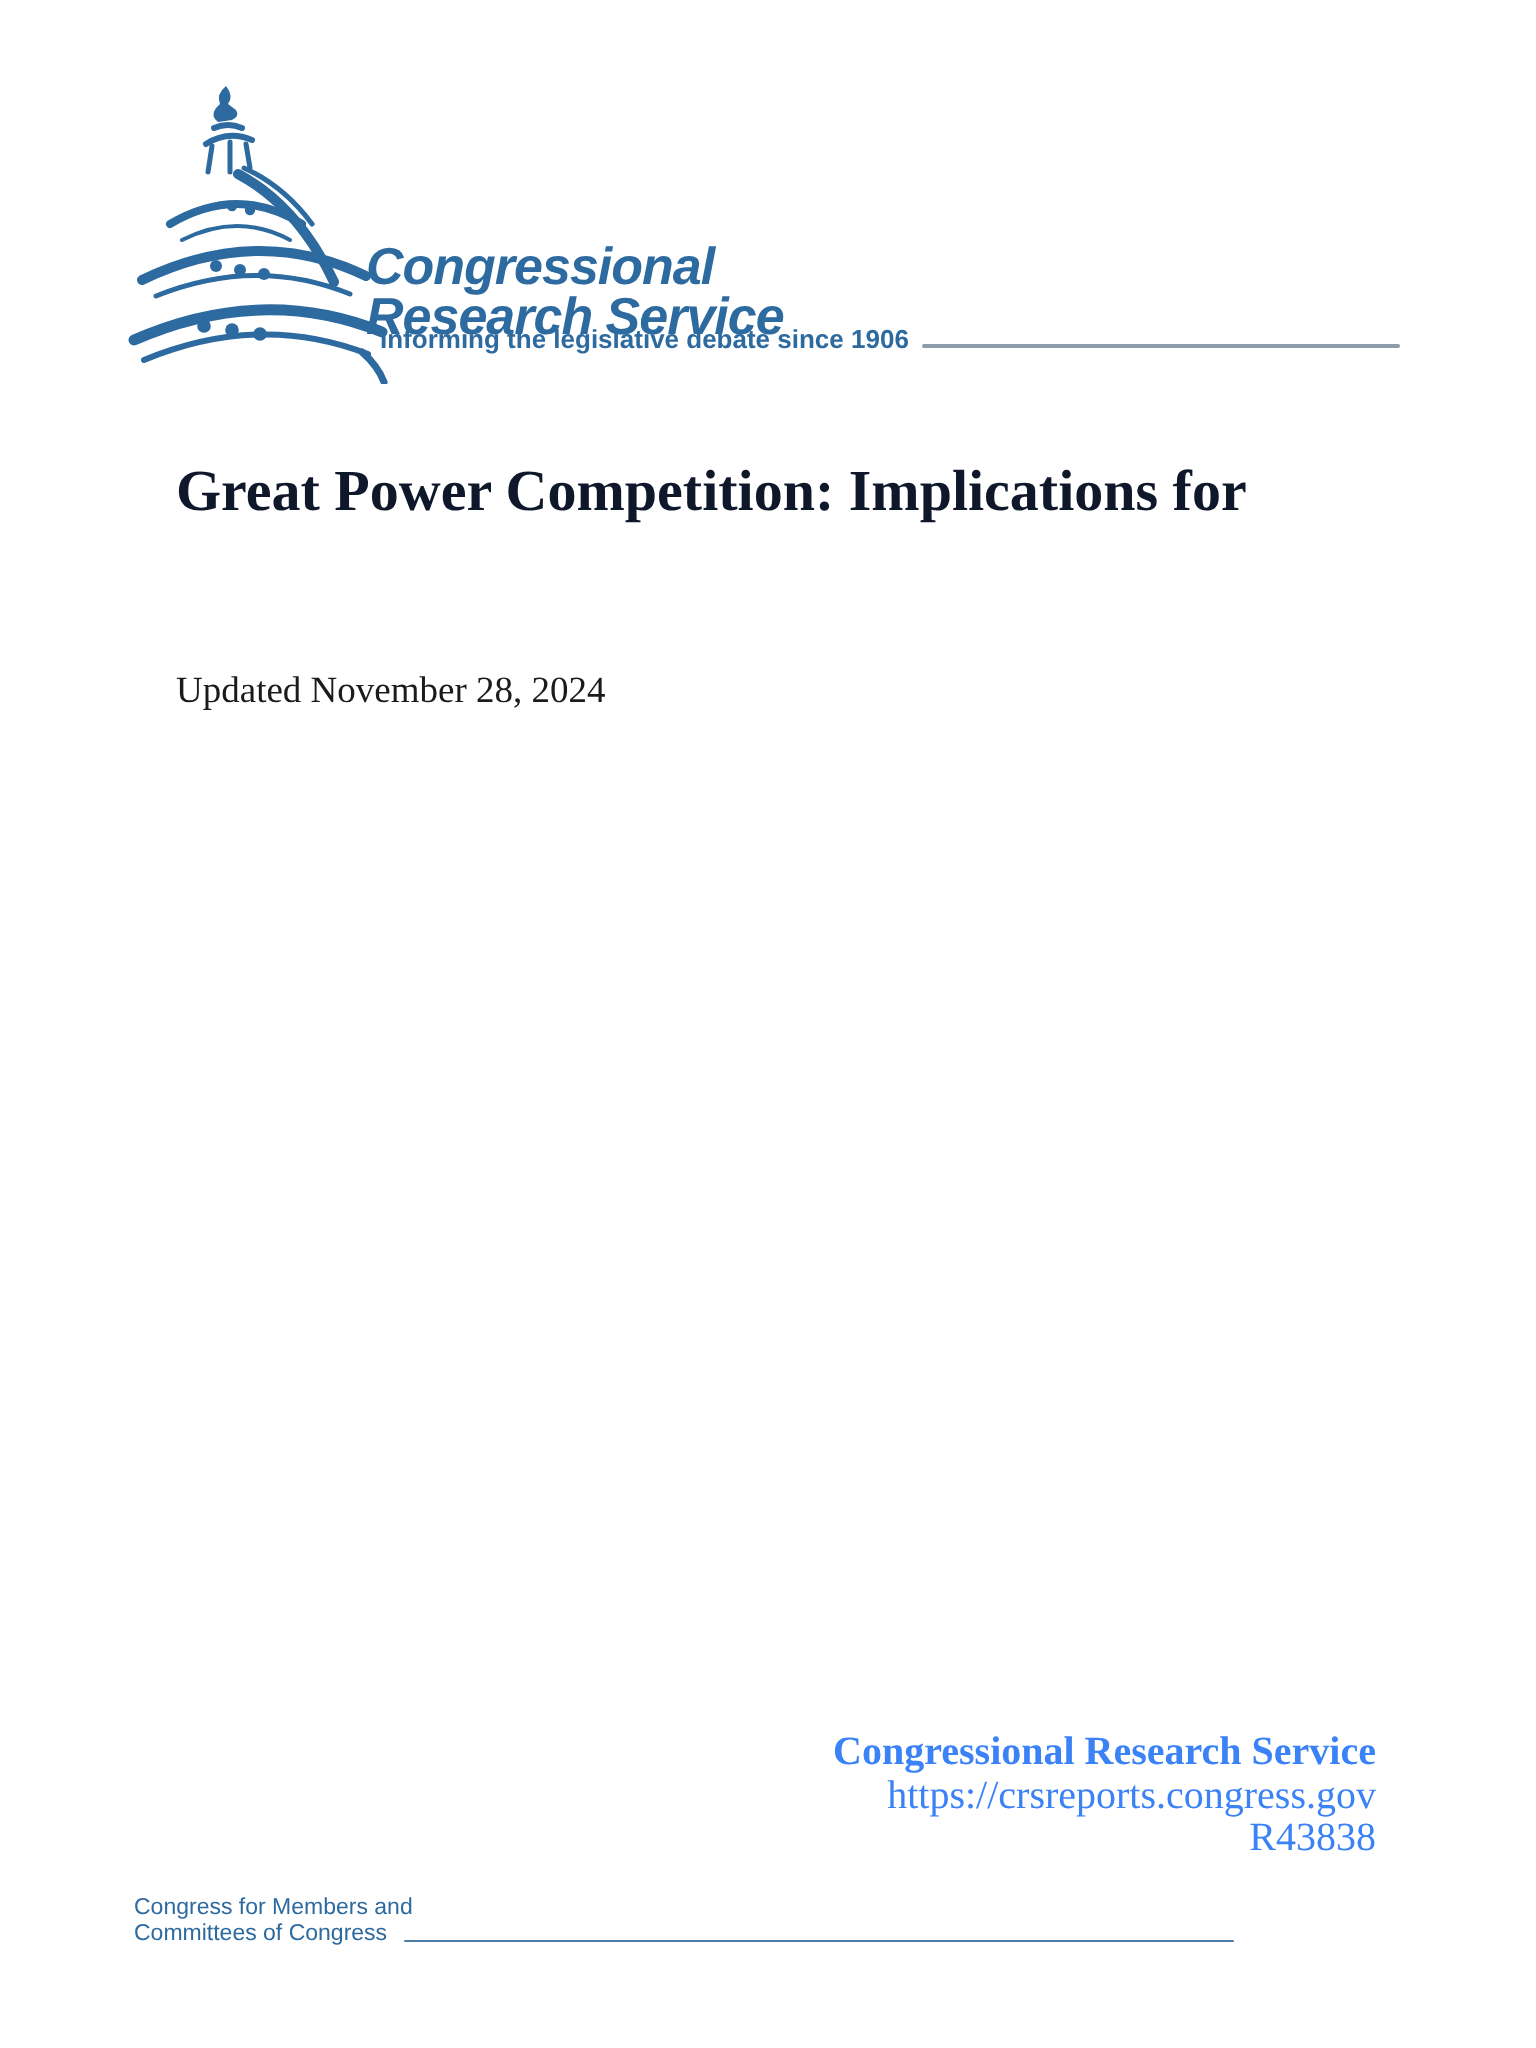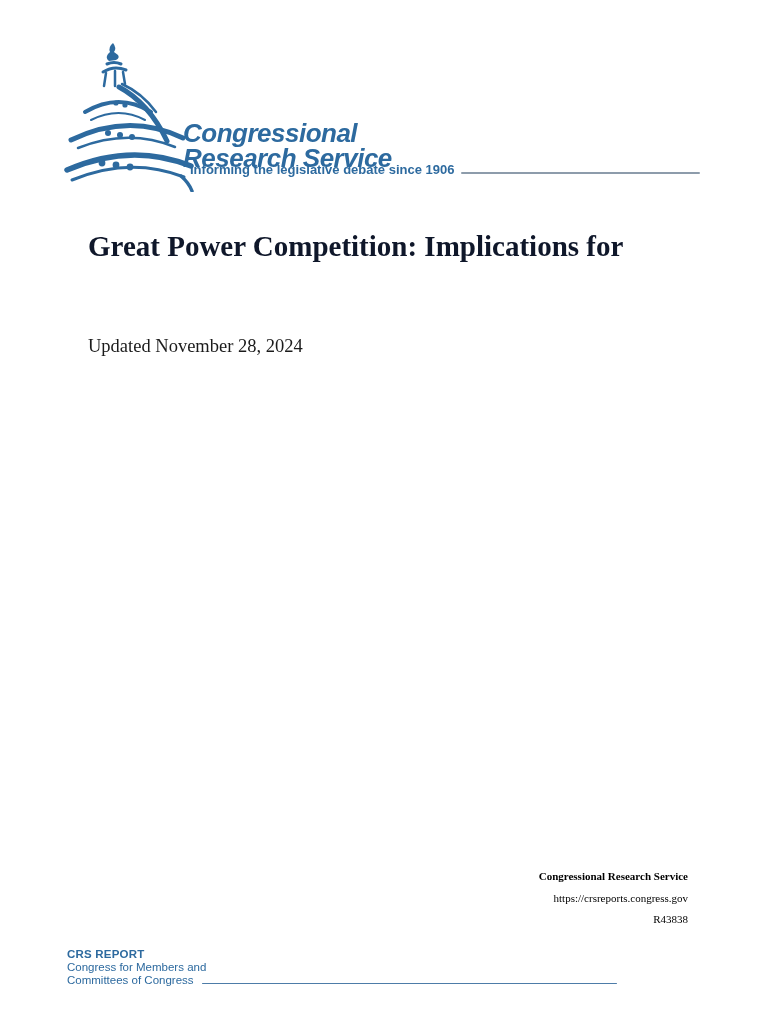--- a/index.html
+++ b/index.html
@@ -83,23 +83,23 @@
     font-size: 18.5px;
     color: #1b1b1b;
   }
 
   
   .footer-right {
     position: absolute;
     right: 90px;
     top: 866px;
     text-align: right;
-    font-size: 11px;
+    font-size: 20px;
     line-height: 21.5px;
-    color: #000000;
+    color: #3b82f6;
   }
   .footer-right .org { font-weight: bold; }
 
   
   .footer-left {
     position: absolute;
     left: 67px;
     top: 948px;
     width: 550px;            
     font-family: "Liberation Sans", sans-serif;
@@ -178,21 +178,20 @@
 
   <div class="updated-line">Updated November 28, 2024</div>
 
   <div class="footer-right">
     <div class="org">Congressional Research Service</div>
     <div class="url">https://crsreports.congress.gov</div>
     <div class="num">R43838</div>
   </div>
 
   <div class="footer-left">
-    <div class="label">CRS REPORT</div>
     <div>Congress for Members and</div>
     <div class="line2-row">
       <span>Committees of Congress</span>
       <span class="footer-rule"></span>
     </div>
   </div>
 
 </div>
 
 </body></html>

